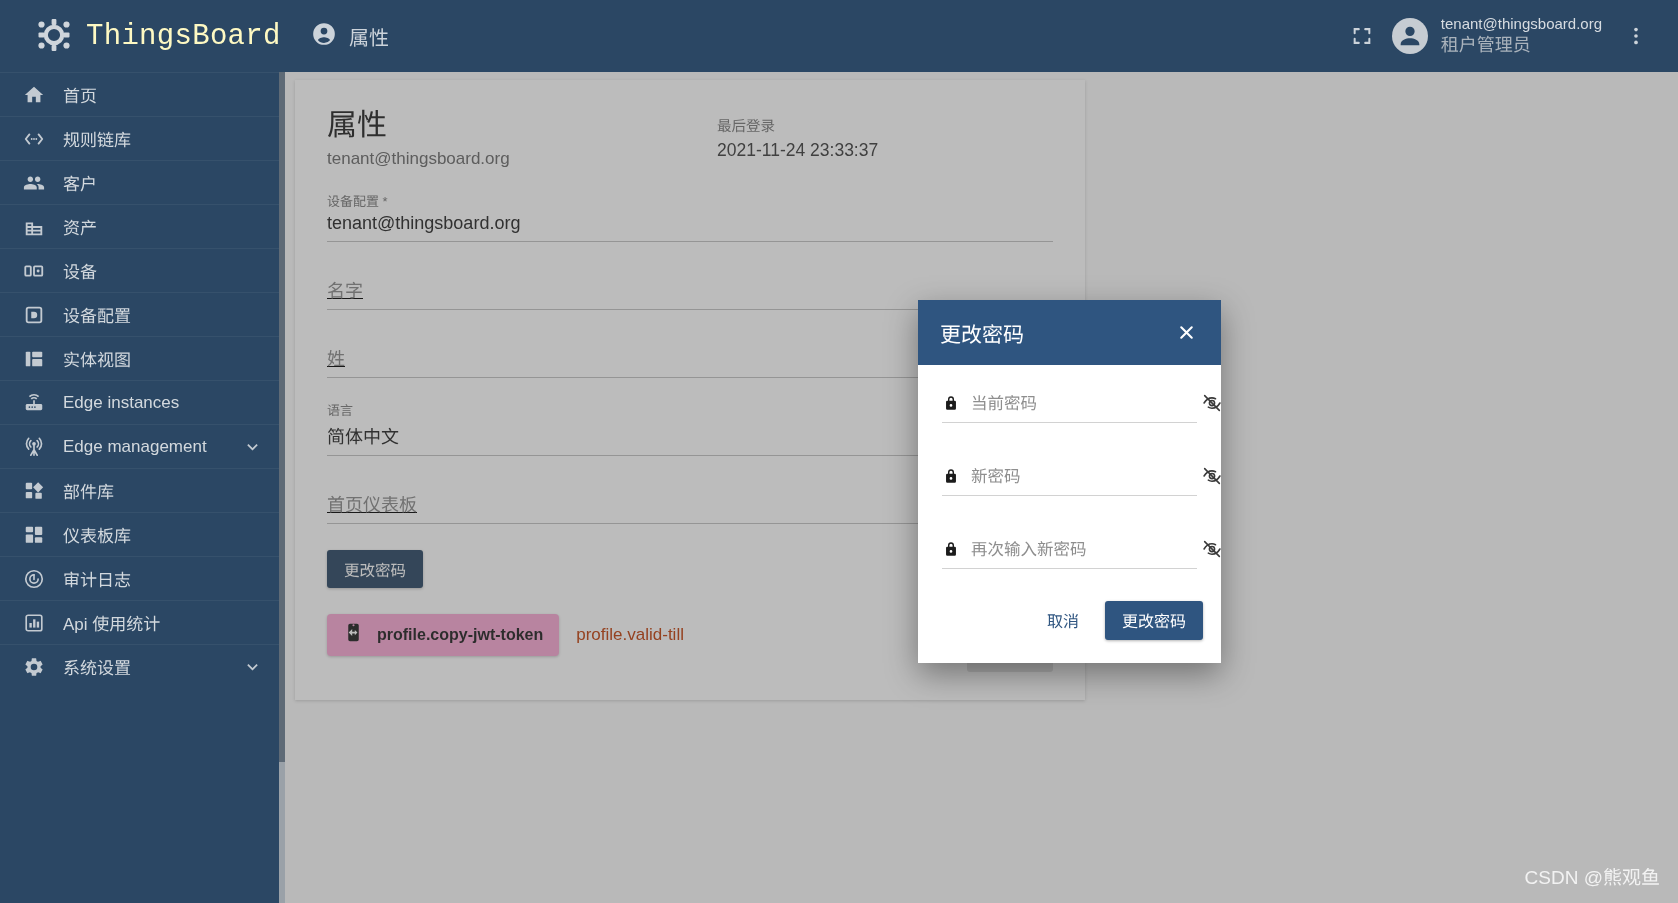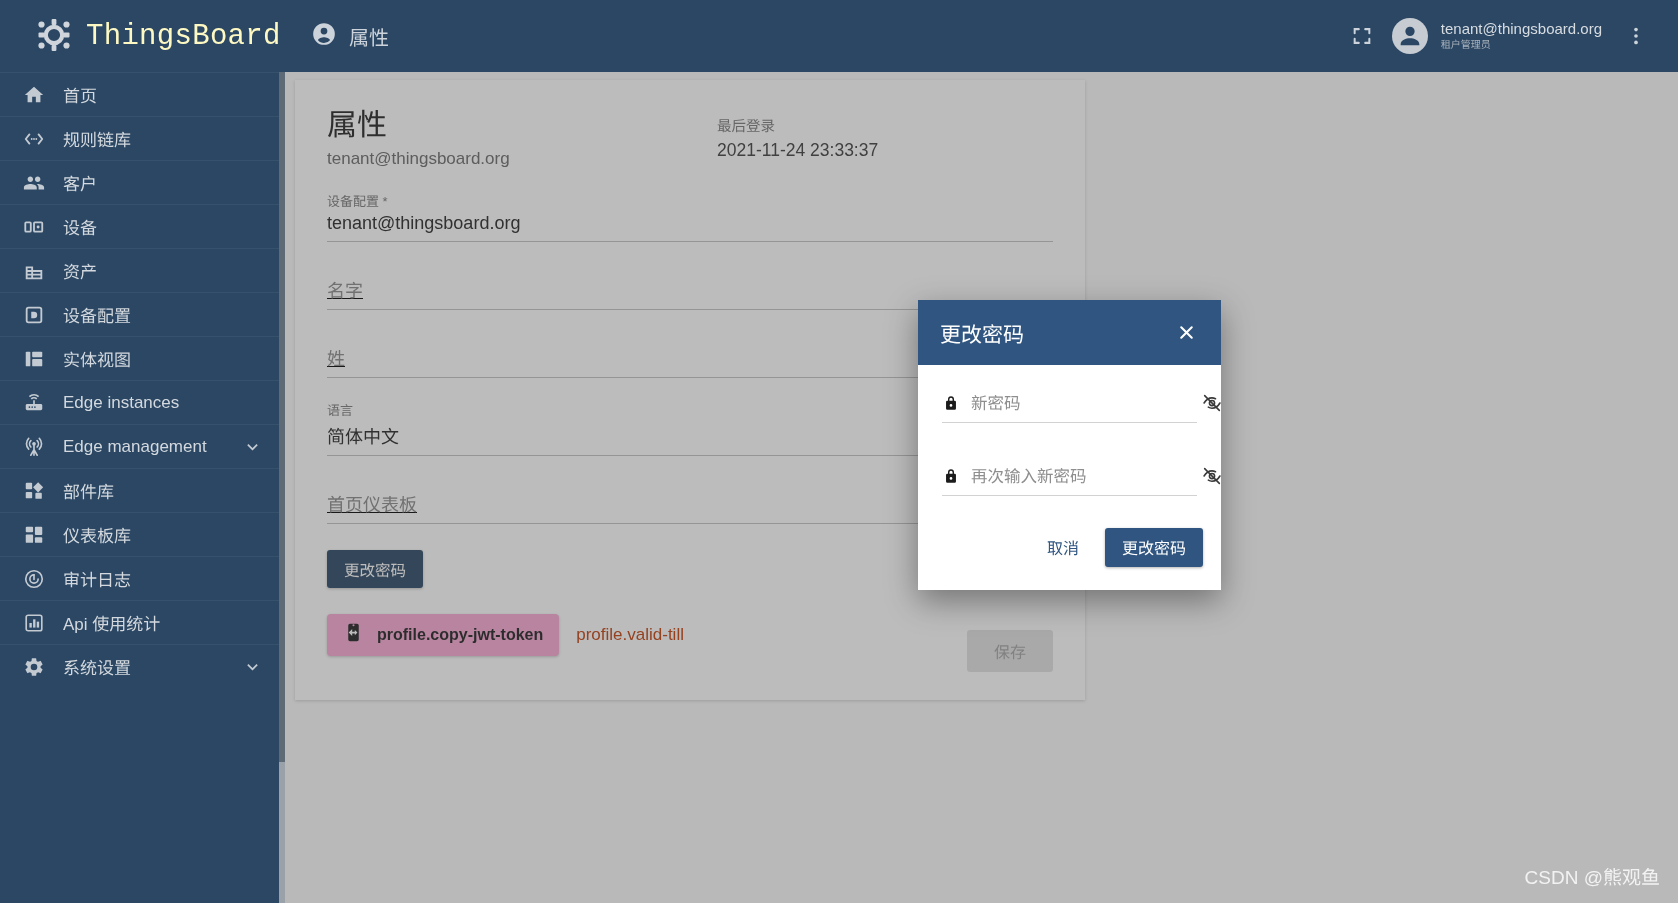--- a/index.html
+++ b/index.html
@@ -98,21 +98,21 @@
     margin-left: 10px; cursor: pointer;
   }
   .avatar {
     width: 36px; height: 36px; border-radius: 50%;
     background: #c6ccd2;
     display: flex; align-items: center; justify-content: center;
     color: #2b4764;
   }
   .user-meta { display: flex; flex-direction: column; line-height: 1.25; }
   .user-email { font-size: 15px; color: #d7dce1; }
-  .user-role { font-size: 10px; color: #aab3bc; }
+  .user-role { font-size: 18px; color: #aab3bc; }
   .kebab { margin-left: 14px; }
 
   
   .content {
     flex: 1 1 auto;
     background: #fafafa;
     position: relative;
     overflow: hidden;
   }
   .card {
@@ -306,36 +306,36 @@
         <span class="nav-icon">
           <svg viewBox="0 0 24 24" width="22" height="22" fill="currentColor">
               <path d="M16 11c1.66 0 3-1.34 3-3s-1.34-3-3-3-3 1.34-3 3 1.34 3 3 3zm-8 0c1.66 0 3-1.34 3-3S9.66 5 8 5 5 6.34 5 8s1.34 3 3 3zm0 2c-2.33 0-7 1.17-7 3.5V19h14v-2.5C15 14.17 10.33 13 8 13zm8 0c-.29 0-.62.02-.97.05 1.16.84 1.97 1.97 1.97 3.45V19h6v-2.5c0-2.33-4.67-3.5-7-3.5z"></path>
             </svg>
         </span>
         <span class="nav-label">客户</span>
       </div>
 
       <div class="nav-item">
         <span class="nav-icon">
+          <svg viewBox="0 0 24 24" width="22" height="22" fill="currentColor">
+            <path d="M3 21V7h8v4h10v10H3zm2-2h4v-2H5v2zm0-4h4v-2H5v2zm0-4h4V9H5v2zm6 8h8v-2h-8v2zm0-4h8v-2h-8v2z"></path>
+          </svg>
+        </span>
+        <span class="nav-label">资产</span>
+      </div>
+
+      <div class="nav-item">
+        <span class="nav-icon">
           <svg viewBox="0 0 24 24" width="22" height="22" fill="none" stroke="currentColor" stroke-width="2">
             <rect x="2.5" y="7" width="6" height="10" rx="1"></rect>
             <rect x="12" y="7" width="9" height="10" rx="1"></rect>
             <circle cx="16.5" cy="12" r="1.6" fill="currentColor" stroke="none"></circle>
           </svg>
         </span>
         <span class="nav-label">设备</span>
-      </div>
-
-      <div class="nav-item">
-        <span class="nav-icon">
-          <svg viewBox="0 0 24 24" width="22" height="22" fill="currentColor">
-            <path d="M3 21V7h8v4h10v10H3zm2-2h4v-2H5v2zm0-4h4v-2H5v2zm0-4h4V9H5v2zm6 8h8v-2h-8v2zm0-4h8v-2h-8v2z"></path>
-          </svg>
-        </span>
-        <span class="nav-label">资产</span>
       </div>
 
       <div class="nav-item">
         <span class="nav-icon">
           <svg viewBox="0 0 24 24" width="22" height="22" fill="none" stroke="currentColor" stroke-width="2">
             <rect x="4" y="4" width="16" height="16" rx="2"></rect>
             <path d="M9 8.5h3a3.5 3.5 0 0 1 0 7H9z" fill="currentColor" stroke="none"></path>
           </svg>
         </span>
         <span class="nav-label">设备配置</span>
@@ -555,20 +555,35 @@
           <span class="dlg-title">更改密码</span>
           <button class="dlg-close">
             <svg viewBox="0 0 24 24" width="21" height="21" fill="none" stroke="currentColor" stroke-width="2.4" stroke-linecap="round">
               <path d="M6 6l12 12M18 6L6 18"></path>
             </svg>
           </button>
         </div>
 
         <div class="dlg-body">
 
+          <div class="pw-field">
+            <span class="pw-lock">
+              <svg viewBox="0 0 24 24" width="18" height="18" fill="currentColor">
+                  <path d="M17 9h-1V7a4 4 0 0 0-8 0v2H7a1.6 1.6 0 0 0-1.6 1.6v8.8A1.6 1.6 0 0 0 7 21h10a1.6 1.6 0 0 0 1.6-1.6v-8.8A1.6 1.6 0 0 0 17 9zm-5 8a1.8 1.8 0 1 1 0-3.6 1.8 1.8 0 0 1 0 3.6zM9.9 9V7a2.1 2.1 0 0 1 4.2 0v2z"></path>
+                </svg>
+            </span>
+            <input class="pw-input" type="password" placeholder="当前密码" style="">
+            <span class="pw-eye">
+              <svg viewBox="0 0 24 24" width="20" height="20" fill="none" stroke="currentColor" stroke-width="1.9" stroke-linecap="round">
+                <path d="M2.5 12S6 5.8 12 5.8c1.6 0 3 .45 4.2 1.1M21.5 12S18 18.2 12 18.2c-1.7 0-3.2-.5-4.4-1.2"></path>
+                <circle cx="12" cy="12" r="3.1"></circle>
+                <path d="M3.2 3.2l17.6 17.6"></path>
+              </svg>
+            </span>
+          </div>
 
           <div class="pw-field">
             <span class="pw-lock">
               <svg viewBox="0 0 24 24" width="18" height="18" fill="currentColor">
                   <path d="M17 9h-1V7a4 4 0 0 0-8 0v2H7a1.6 1.6 0 0 0-1.6 1.6v8.8A1.6 1.6 0 0 0 7 21h10a1.6 1.6 0 0 0 1.6-1.6v-8.8A1.6 1.6 0 0 0 17 9zm-5 8a1.8 1.8 0 1 1 0-3.6 1.8 1.8 0 0 1 0 3.6zM9.9 9V7a2.1 2.1 0 0 1 4.2 0v2z"></path>
                 </svg>
             </span>
             <input class="pw-input" type="password" placeholder="新密码" style="">
             <span class="pw-eye">
               <svg viewBox="0 0 24 24" width="20" height="20" fill="none" stroke="currentColor" stroke-width="1.9" stroke-linecap="round">

